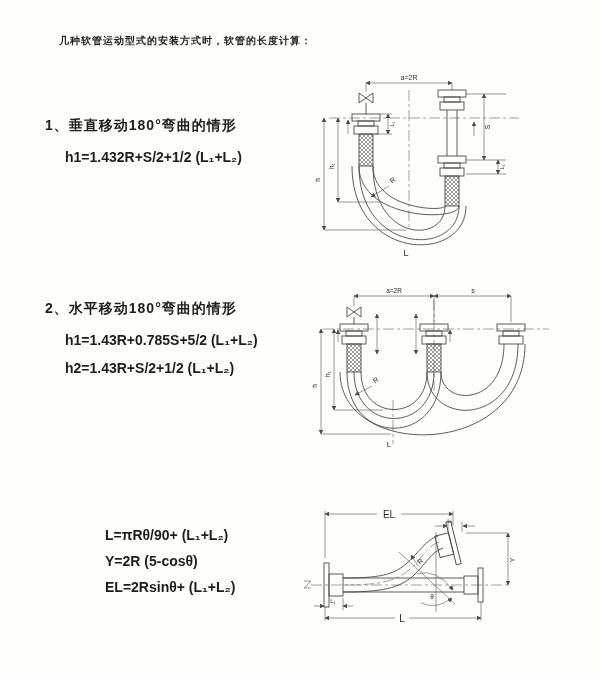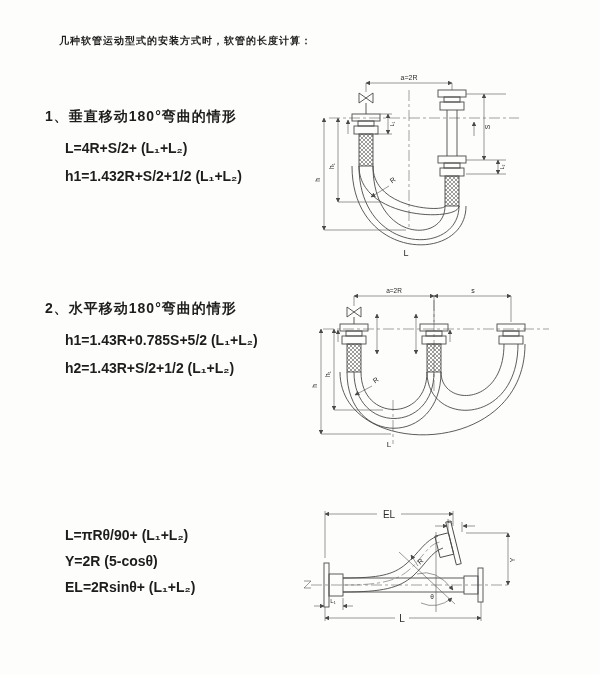--- a/index.html
+++ b/index.html
@@ -10,43 +10,42 @@
     color:#1d1d1d;
   }
   .title{
     position:absolute;left:47px;top:22px;
     font-size:10px;font-weight:bold;letter-spacing:1px;margin:12px;
   }
   .sec{position:absolute;left:45px;}
   .sec-heading{font-size:14px;font-weight:bold;letter-spacing:1px;}
   .formulas{margin:8px 0 0 20px;font-size:14px;font-weight:bold;}
   .formula{line-height:28px;white-space:pre;}
-  .sec3 .formula{line-height:26px;}
-  #sec1{top:108px;}
+  .sec3 .formula{line-height:26px;margin-left:40px;}
+  #sec1{top:117px;}
   #sec2{top:300px;}
   #sec3{top:514px;}
   .diag{position:absolute;}
   #diag1{left:314px;top:70px;}
   #diag2{left:311px;top:282px;}
   #diag3{left:303px;top:500px;}
   svg{display:block;}
   svg text{font-family:"Liberation Sans","DejaVu Sans",sans-serif;fill:#2c2c2c;}
   .draw{stroke:#4a4a4a;stroke-width:0.9;fill:none;}
   .dim{stroke:#555;stroke-width:0.6;fill:none;}
   .cl{stroke:#666;stroke-width:0.6;fill:none;stroke-dasharray:11 3 3 3;}
 </style>
 </head>
 <body>
 
 <h1 class="title">几种软管运动型式的安装方式时，软管的长度计算：</h1>
 
 <section class="sec" id="sec1">
   <div class="sec-heading">1、垂直移动180°弯曲的情形</div>
   <div class="formulas">
-    <div class="formula">L=4R+S/2+ (L₁+L₂)</div>
     <div class="formula">h1=1.432R+S/2+1/2 (L₁+L₂)</div>
   </div>
 </section>
 
 <section class="sec" id="sec2">
   <div class="sec-heading">2、水平移动180°弯曲的情形</div>
   <div class="formulas">
     <div class="formula">h1=1.43R+0.785S+5/2 (L₁+L₂)</div>
     <div class="formula">h2=1.43R+S/2+1/2 (L₁+L₂)</div>
   </div>

